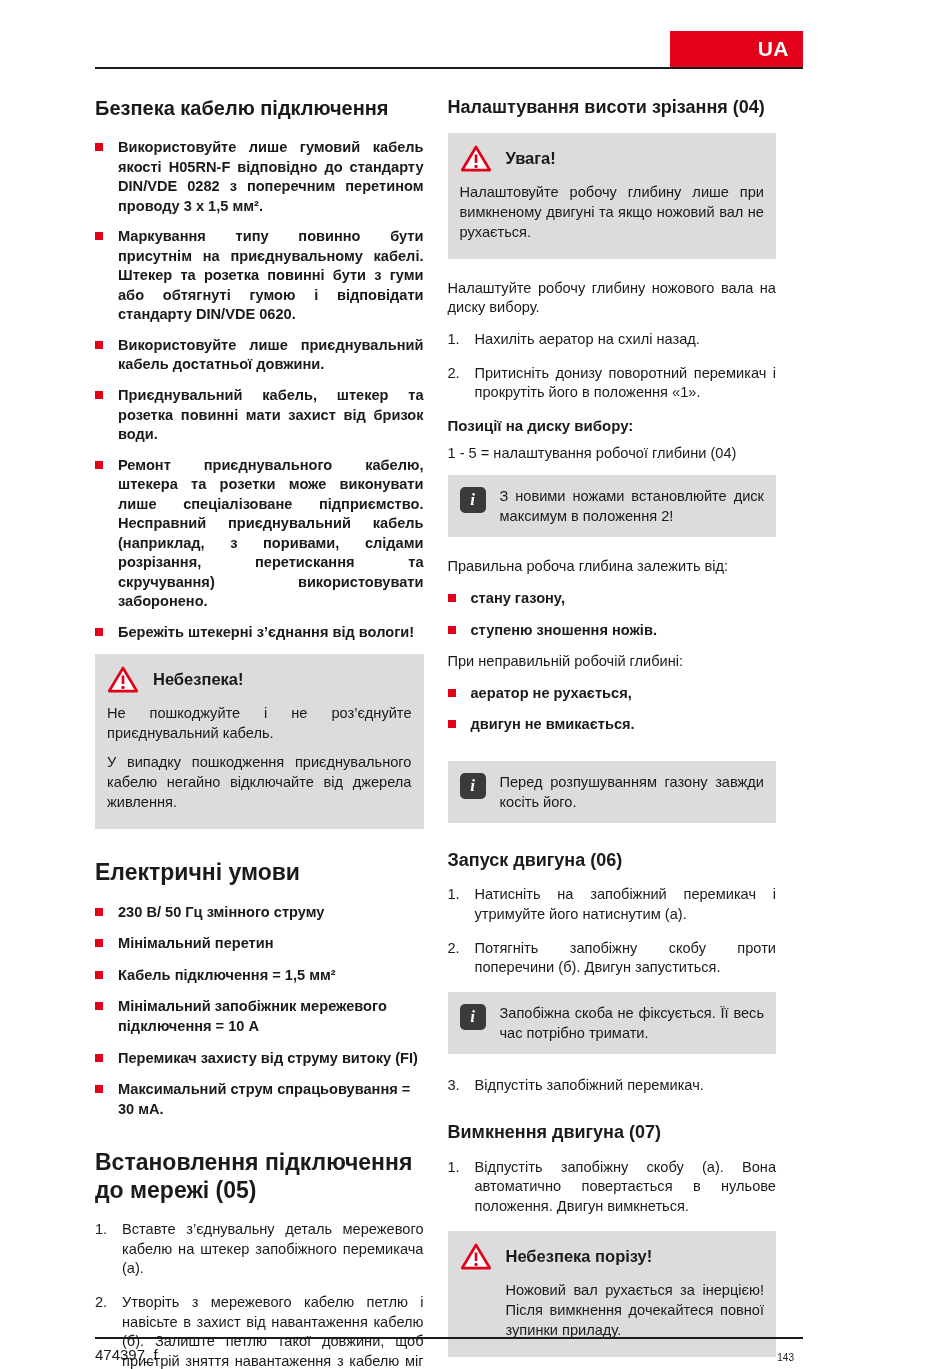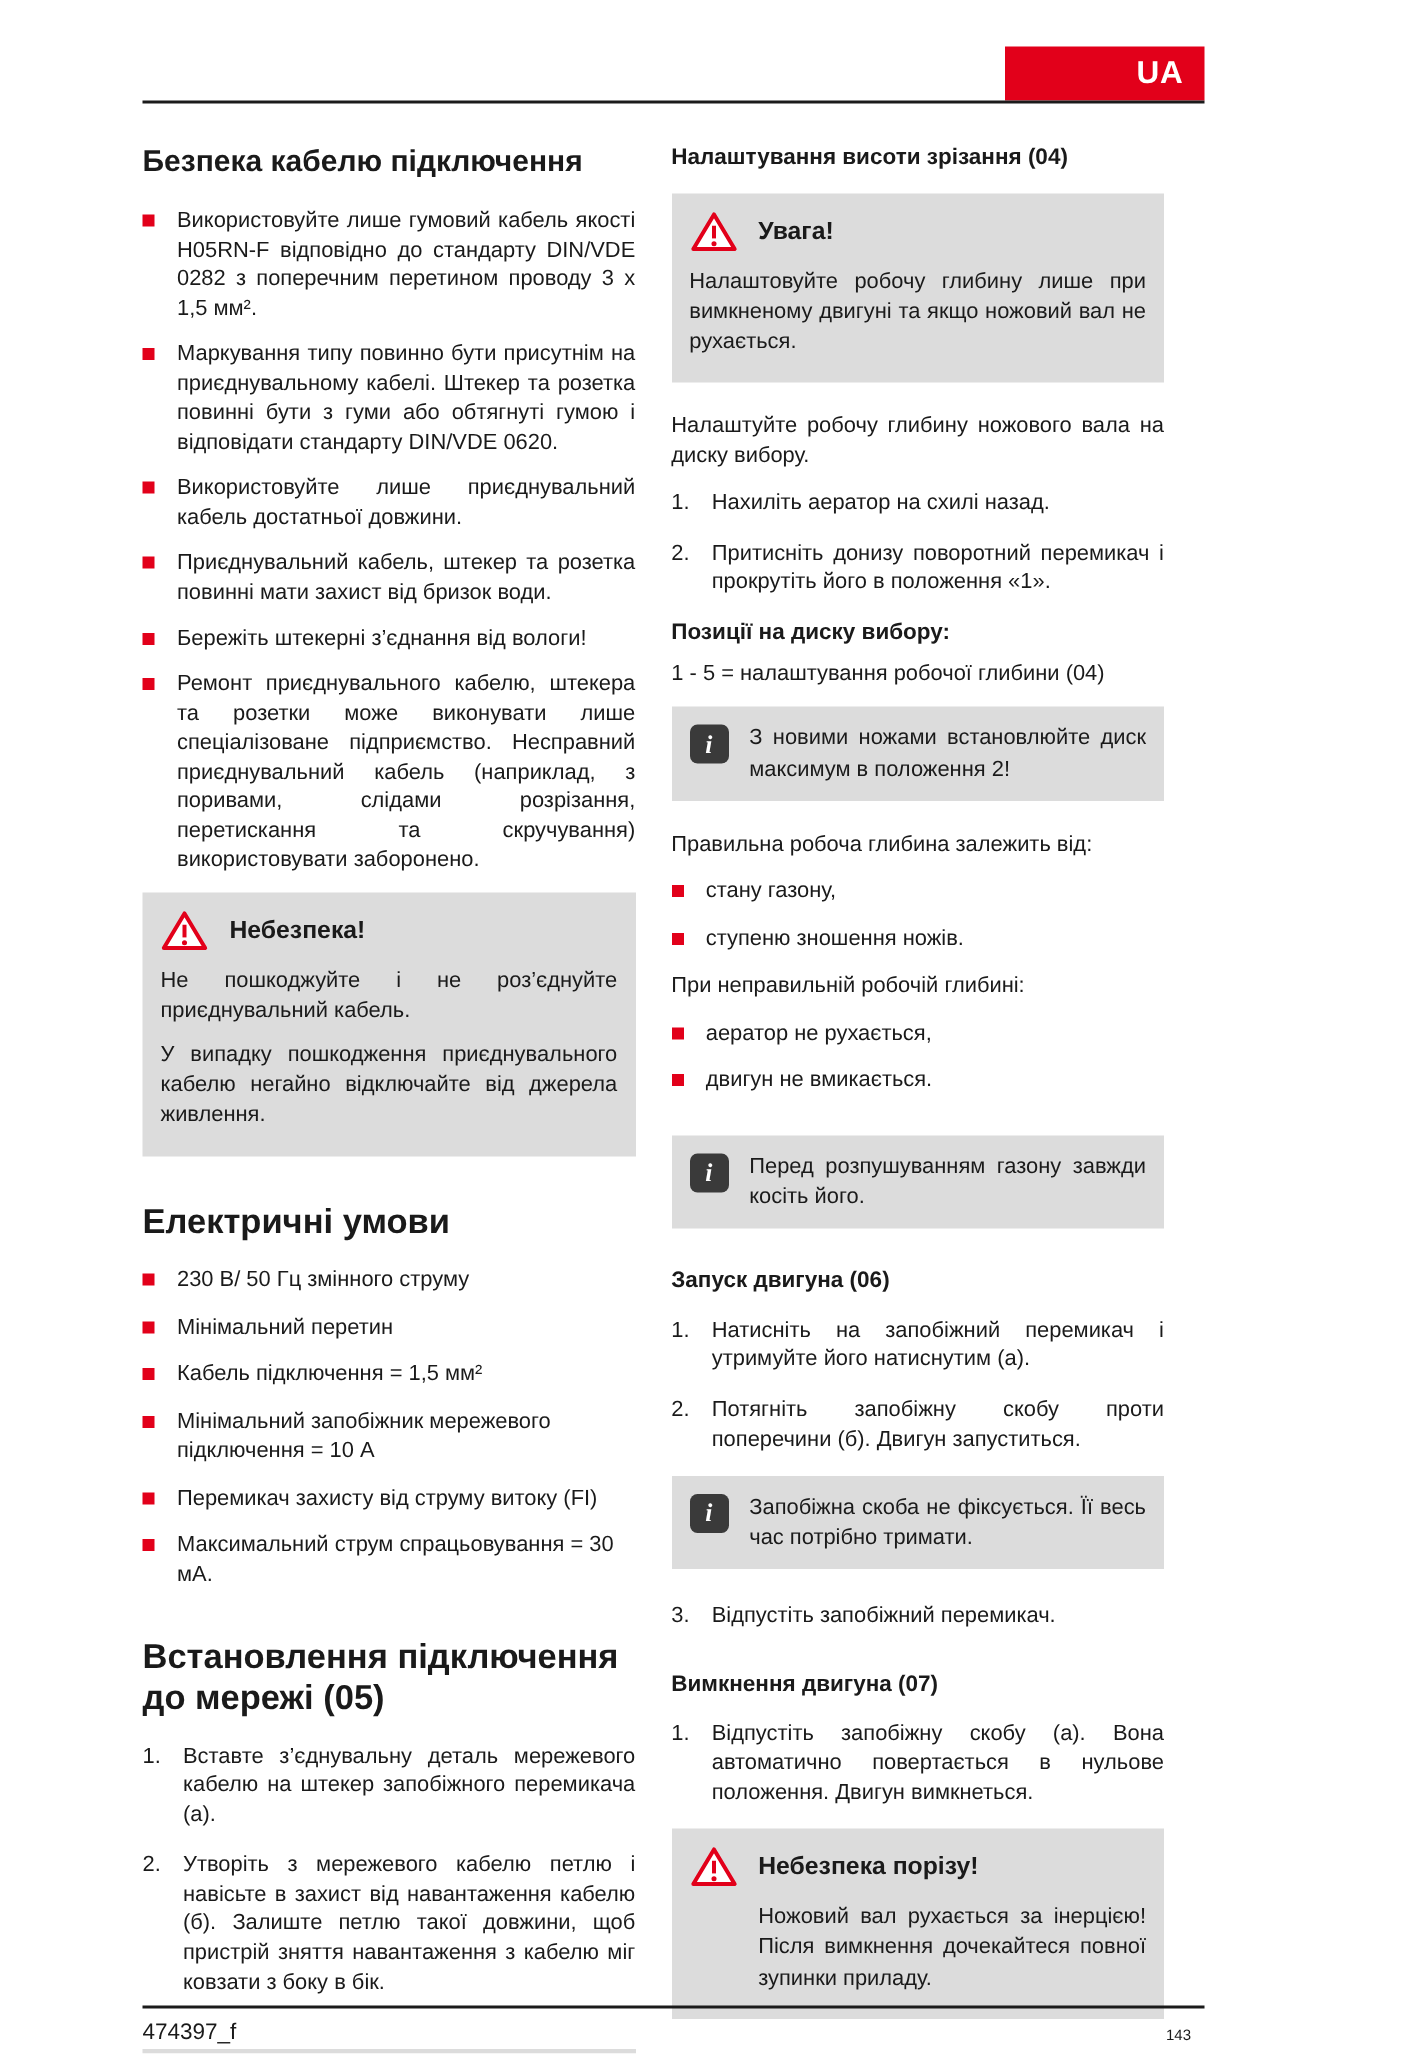--- a/index.html
+++ b/index.html
@@ -35,35 +35,35 @@
     top: 86px; left: 95px; right: 30px;
     display: grid;
     grid-template-columns: 1fr 1fr;
     column-gap: 26px;
     gap: 24px;
   }
   .col { min-width: 0; }
 
   h2.sec { font-size: 20px; line-height: 1.2; margin: 10px 0 18px; font-weight: bold; }
   h3.sec { font-size: 23px; line-height: 1.2; margin: 30px 0 16px; font-weight: bold; }
-  h4.sec { font-size: 15px; line-height: 1.25; margin: 26px 0 14px; font-weight: bold; }
+  h4.sec { font-size: 18px; line-height: 1.25; margin: 26px 0 14px; font-weight: bold; }
   h2.sec.first, h4.sec.first { margin-top: 10px; }
 
   p.body {
     font-size: 14.6px; line-height: 1.34;
     margin: 0 0 12px;
     text-align: justify;
   }
   p.subhead {
     font-size: 15px; font-weight: bold;
     margin: 4px 0 10px;
   }
   p.plain { text-align: left; }
 
-  ul.bullets { list-style: none; margin: 0 0 6px; padding: 0; }
+  ul.bullets { list-style: none; margin: 0 0 6px; padding: 0; font-weight: bold; }
   ul.bullets li {
     position: relative;
     padding-left: 23px;
     margin: 0 0 11px;
     font-size: 14.6px; line-height: 1.34;
     text-align: justify;
   }
   ul.bullets.tight li { margin-bottom: 12px; text-align: left; }
   .sq {
     position: absolute; left: 0; top: 5px;
@@ -151,22 +151,22 @@
 
     <div class="col">
 
       <h2 class="sec first">Безпека кабелю підключення</h2>
 
       <ul class="bullets">
         <li><span class="sq"></span><span>Використовуйте лише гумовий кабель якості H05RN-F відповідно до стандарту DIN/VDE 0282 з поперечним перетином проводу 3 х 1,5 мм².</span></li>
         <li><span class="sq"></span><span>Маркування типу повинно бути присутнім на приєднувальному кабелі. Штекер та розетка повинні бути з гуми або обтягнуті гумою і відповідати стандарту DIN/VDE 0620.</span></li>
         <li><span class="sq"></span><span>Використовуйте лише приєднувальний кабель достатньої довжини.</span></li>
         <li><span class="sq"></span><span>Приєднувальний кабель, штекер та розетка повинні мати захист від бризок води.</span></li>
+        <li><span class="sq"></span><span>Ремонт приєднувального кабелю, штекера та розетки може виконувати лише спеціалізоване підприємство. Несправний приєднувальний кабель (наприклад, з поривами, слідами розрізання, перетискання та скручування) використовувати заборонено.</span></li>
         <li><span class="sq"></span><span>Бережіть штекерні з’єднання від вологи!</span></li>
-        <li><span class="sq"></span><span>Ремонт приєднувального кабелю, штекера та розетки може виконувати лише спеціалізоване підприємство. Несправний приєднувальний кабель (наприклад, з поривами, слідами розрізання, перетискання та скручування) використовувати заборонено.</span></li>
       </ul>
 
       <div class="notice">
         <div class="notice-head">
           <span class="warn-icon">
             <svg viewBox="0 0 36 32" width="32" height="29" aria-hidden="true">
               <path d="M18 3 L33.5 29 L2.5 29 Z" fill="#ffffff" stroke="#e2001a" stroke-width="3" stroke-linejoin="round"></path>
               <rect x="16.5" y="11.5" width="3" height="9.5" fill="#e2001a"></rect>
               <circle cx="18" cy="25" r="1.9" fill="#e2001a"></circle>
             </svg>

